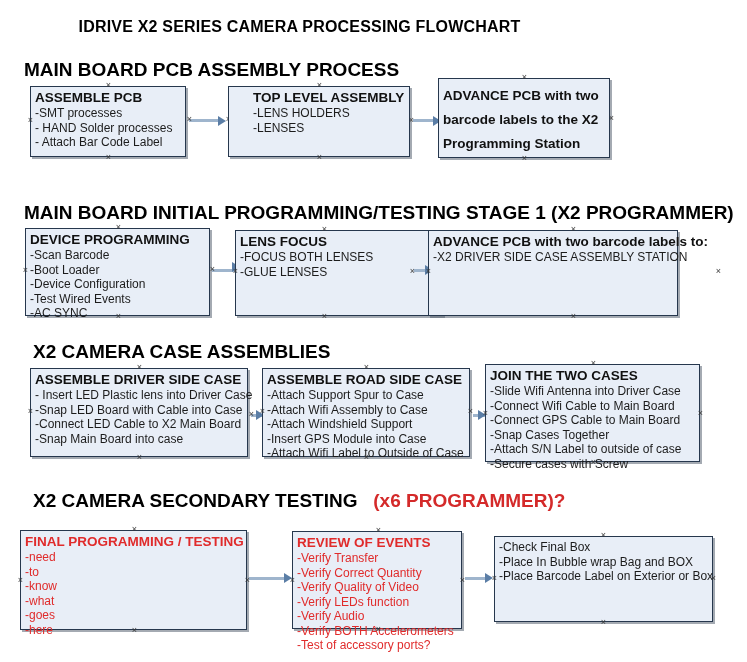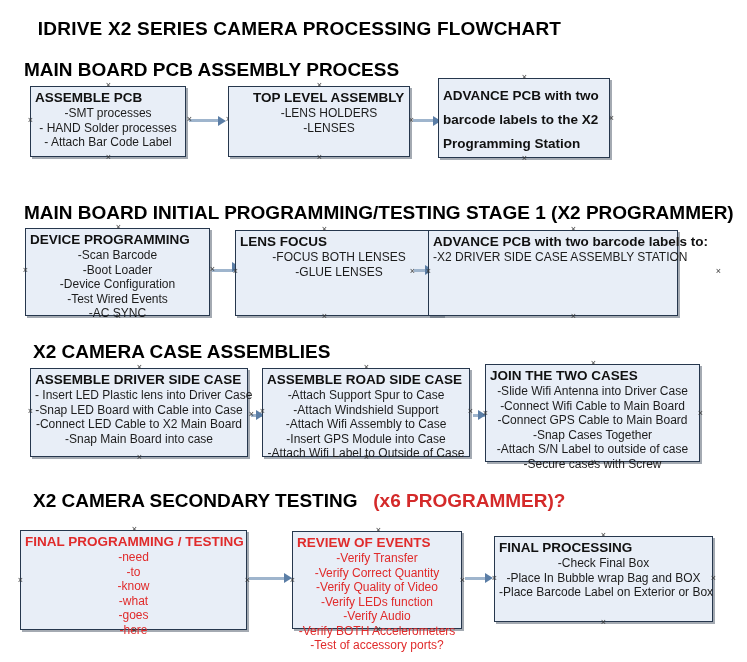--- a/index.html
+++ b/index.html
@@ -19,21 +19,21 @@
     position: relative;
     width: 747px;
     height: 662px;
   }
   .title {
     position: absolute;
     left: 0;
     top: 18px;
     width: 599px;
     text-align: center;
-    font-size: 19px;
+    font-size: 16px;
     font-weight: bold;
     letter-spacing: 0.2px;
     color: #000000;
   }
   .section-head {
     position: absolute;
     font-size: 19px;
     font-weight: bold;
     color: #000000;
     white-space: nowrap;
@@ -55,21 +55,20 @@
     font-weight: bold;
     line-height: 16px;
     color: #111111;
     white-space: nowrap;
   }
   .box .bx-line {
     font-size: 12px;
     line-height: 14.5px;
     color: #1c1c1c;
     white-space: nowrap;
-    text-align: center;
   }
   .box.red .bx-title { color: #e02b2b; }
   .box.red .bx-line  { color: #e02b2b; }
   .box.wrap .bx-title { white-space: normal; }
 
   
   .conn {
     position: absolute;
     height: 3px;
     background: #9fb5cd;
@@ -198,22 +197,22 @@
     <span class="handle" style="left:105px; top:85px;"></span>
   </div>
 
   <div class="conn" style="left:251px; top:414px; width:14px;"></div>
   <div class="conn-head" style="left:256px; top:410px;"></div>
   <span class="handle" style="left:248px; top:411px;"></span>
 
   <div class="box" style="left:262px; top:368px; width:208px; height:89px;">
     <div class="bx-title">ASSEMBLE ROAD SIDE CASE</div>
     <div class="bx-line">-Attach Support Spur to Case</div>
+    <div class="bx-line">-Attach Wifi Assembly to Case</div>
     <div class="bx-line">-Attach Windshield Support</div>
-    <div class="bx-line">-Attach Wifi Assembly to Case</div>
     <div class="bx-line">-Insert GPS Module into Case</div>
     <div class="bx-line">-Attach Wifi Label to Outside of Case</div>
     <span class="handle" style="left:-4px; top:39px;"></span>
     <span class="handle" style="left:100px; top:-5px;"></span>
     <span class="handle" style="left:100px; top:85px;"></span>
     <span class="handle" style="left:204px; top:39px;"></span>
   </div>
 
   <div class="conn" style="left:473px; top:414px; width:14px;"></div>
   <div class="conn-head" style="left:478px; top:410px;"></div>
@@ -267,21 +266,20 @@
     <span class="handle" style="left:-4px; top:45px;"></span>
     <span class="handle" style="left:82px; top:-5px;"></span>
     <span class="handle" style="left:82px; top:94px;"></span>
     <span class="handle" style="left:166px; top:45px;"></span>
   </div>
 
   <div class="conn" style="left:465px; top:577px; width:25px;"></div>
   <div class="conn-head" style="left:485px; top:573px;"></div>
 
   <div class="box" style="left:494px; top:536px; width:219px; height:86px;">
-    <div class="bx-title">FINAL PROCESSING</div>
     <div class="bx-line"> -Check Final Box</div>
     <div class="bx-line">-Place In Bubble wrap Bag and BOX</div>
     <div class="bx-line">-Place Barcode Label on Exterior or Box</div>
     <span class="handle" style="left:-4px; top:38px;"></span>
     <span class="handle" style="left:105px; top:-5px;"></span>
     <span class="handle" style="left:105px; top:82px;"></span>
     <span class="handle" style="left:215px; top:38px;"></span>
   </div>
 
 </div>

